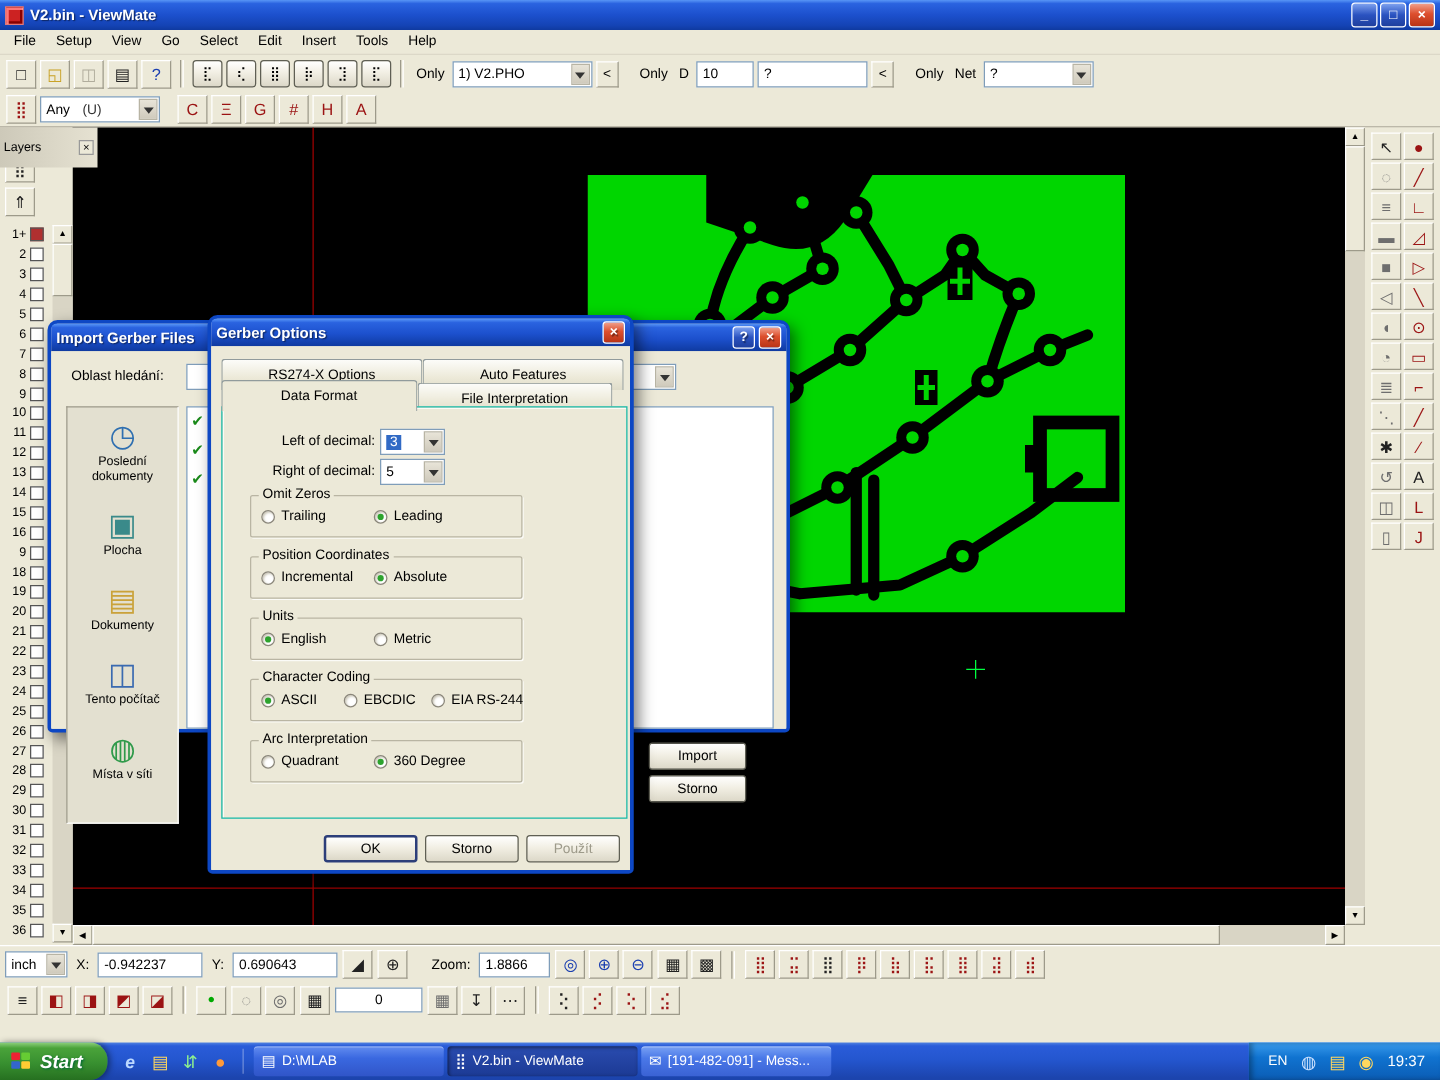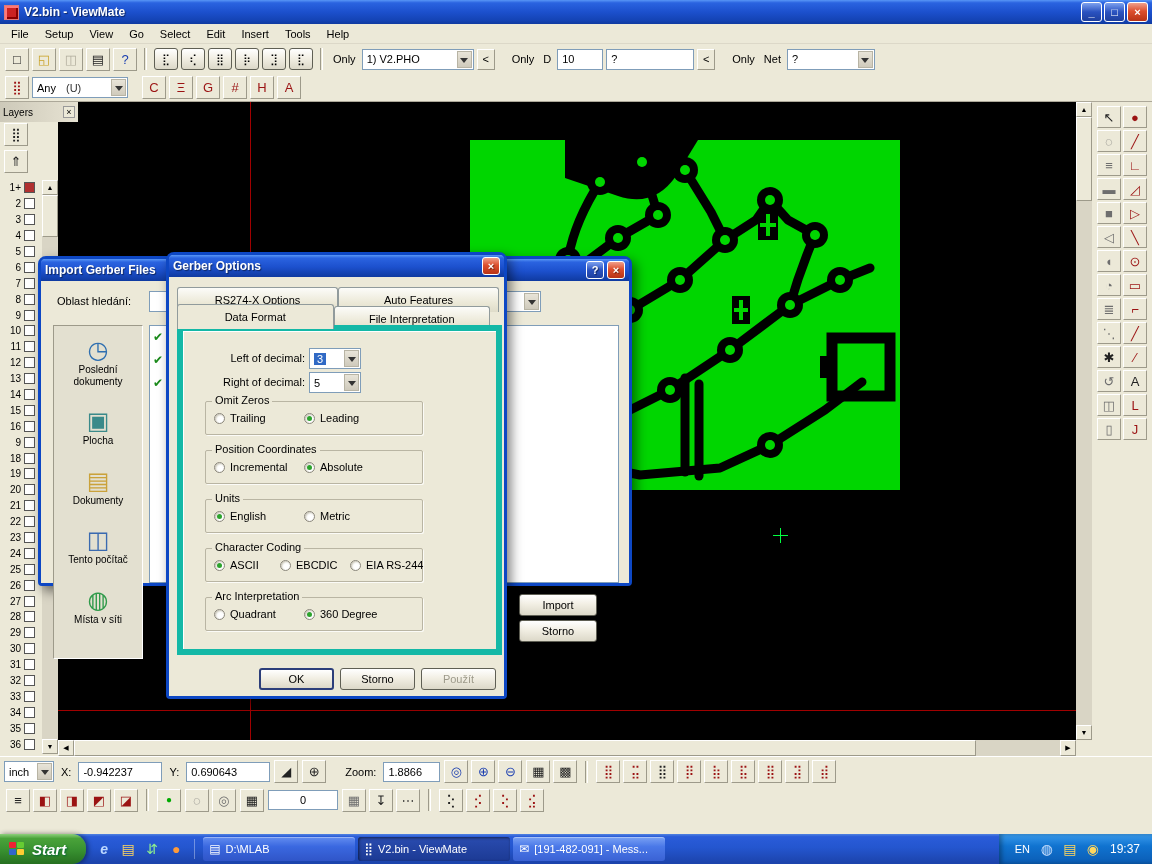--- a/index.html
+++ b/index.html
@@ -8,21 +8,21 @@
 
 
 .titlebar{position:absolute;left:0;top:0;width:1152px;height:24px;display:flex;align-items:center;gap:5px;padding:0 4px;
  background:linear-gradient(180deg,#5896f6 0%,#2a63e0 12%,#1c50cd 50%,#1443b4 85%,#0f3aa0 100%)}
 .appicon{width:15px;height:15px;background:#c22;box-shadow:inset 2px 2px 0 #f77,inset -2px -2px 0 #800;border:1px solid rgba(255,255,255,.4)}
 .titlebar .title{color:#fff;font-weight:bold;font-size:12px;text-shadow:1px 1px 1px rgba(0,0,0,.5)}
 .winbtns{margin-left:auto;display:flex;gap:2px}
 .wbtn{width:21px;height:20px;border-radius:3px;border:1px solid #fff;color:#fff;font-weight:bold;font-size:11px;line-height:1;
  display:flex;align-items:center;justify-content:center;background:linear-gradient(180deg,#7da1ef,#2a52c0 50%,#1e3f9e)}
 .wbtn.close{background:linear-gradient(180deg,#f0a08c,#dd4f2e 45%,#b83316)}
-.menubar{position:absolute;left:0;top:24px;width:1152px;height:20px;background:#ece9d8;display:flex;align-items:center;padding-left:3px;border-bottom:1px solid #dcd8c8}
+.menubar{position:absolute;left:0;top:24px;width:1152px;height:20px;background:#ece9d8;display:flex;align-items:flex-start;padding-left:3px;border-bottom:1px solid #dcd8c8}
 .mitem{padding:3px 8px}
 
 
 .tbar{position:absolute;left:0;width:1152px;background:#ece9d8;display:flex;align-items:center;gap:3px;padding-left:5px}
 .tb1{top:44px;height:30px}
 .tb2{top:74px;height:28px;border-bottom:1px solid #aca899}
 .tbtn{display:inline-flex;width:24px;height:23px;align-items:center;justify-content:center;background:#ece9d8;font-size:13px;line-height:1;
  border:1px solid;border-color:#fff #9d9a8a #9d9a8a #fff}
 .tbtn.dis{color:#b0ac9c}
 .tbtn.yellow{color:#c9a227}
@@ -36,21 +36,21 @@
 .w48{width:50px}.w84{width:96px}.w110{width:112px}.w86{width:88px}
 .field{display:inline-flex;align-items:center;height:21px;background:#fff;border:1px solid #7f9db9;padding:0 4px}
 .w44{width:46px}
 .navbtn{display:inline-flex;width:18px;height:21px;align-items:center;justify-content:center;border:1px solid;border-color:#fff #9d9a8a #9d9a8a #fff}
 .gap8{width:8px}
 .iconrun{display:inline-flex;gap:3px;align-items:center}
 .r{color:#9b1313}.k{color:#222}.g{color:#6e6e6e}.b{color:#1a3eb0}
 .ulab{margin-left:10px;color:#333}
 
 
-.layers-head{position:absolute;left:0;top:102px;width:78px;height:20px;z-index:6;background:linear-gradient(90deg,#cdc9b9,#e6e2d2);
+.layers-head{position:absolute;left:0;top:102px;width:78px;height:32px;z-index:6;background:linear-gradient(90deg,#cdc9b9,#e6e2d2);
  display:flex;align-items:center;padding:0 3px;font-size:10px}
 .lclose{margin-left:auto;width:12px;height:12px;display:flex;align-items:center;justify-content:center;border:1px solid #999;background:#ece9d8;font-size:9px;line-height:1}
 .layers-panel{position:absolute;left:0;top:118px;width:58px;height:638px;background:#ece9d8;z-index:5}
 .lp-btns{display:flex;flex-direction:column;gap:4px;padding:5px 0 0 4px}
 .layer-list{position:absolute;left:0;top:62px;width:42px}
 .layer-row{display:flex;align-items:center;height:15.9px;padding-left:1px;gap:3px}
 .lnum{width:20px;text-align:right;font-size:10px}
 .swatch{width:11px;height:11px;background:#fff;border:1px solid #555}
 .layer-row:first-child .swatch{background:#b03030}
 .llist-sb{position:absolute;left:42px;top:62px;width:16px;height:574px;background:#d9d5c5;display:flex;flex-direction:column}
@@ -146,21 +146,21 @@
 .import-btn{position:absolute;left:478px;top:313px;width:78px}
 .storno-btn{position:absolute;left:478px;top:339px;width:78px}
 
 
 .tabrow{position:absolute;display:flex}
 .tr1{left:8px;top:10px;width:322px}
 .tr2{left:8px;top:29px;width:313px}
 .tab{flex:1;height:19px;display:flex;align-items:center;justify-content:center;padding:12px 8px;white-space:nowrap;
  background:linear-gradient(180deg,#fcfcf9,#ece9d8 60%,#dfdcc9);border:1px solid #919b9c;border-bottom:none;border-radius:3px 3px 0 0}
 .tr2 .tab.active{height:22px;margin-top:-2px;background:#ece9d8;position:relative;z-index:4}
-.tabpanel{position:absolute;left:8px;top:48px;width:325px;height:330px;background:#ece9d8;border:6px solid #14b8a6;box-shadow:inset 1px 1px 0 #fff;z-index:3}
+.tabpanel{position:absolute;left:8px;top:48px;width:325px;height:330px;background:#ece9d8;border:1px solid #14b8a6;box-shadow:inset 1px 1px 0 #fff;z-index:3}
 .fl{position:absolute;left:0;width:122px;text-align:right}
 .fl1{top:21px}.fl2{top:45px}
 .combo.ld{position:absolute;left:126px;top:17px;width:52px}
 .combo.rd{position:absolute;left:126px;top:41px;width:52px}
 .group{position:absolute;left:22px;width:218px;height:34px;border:1px solid #b9b5a3;border-radius:2px;box-shadow:1px 1px 0 rgba(255,255,255,.8)}
 .g1{top:70px}.g2{top:119px}.g3{top:168px}.g4{top:217px}.g5{top:266px}
 .glabel{position:absolute;left:6px;top:-8px;background:#ece9d8;padding:0 3px}
 .radio{position:absolute;top:10px;display:flex;align-items:center;gap:5px;white-space:nowrap}
 .radio .dot{width:11px;height:11px;border-radius:50%;background:#fff;border:1px solid #8a867a;box-shadow:inset 1px 1px 2px #c8c4b4;position:relative;flex:none}
 .radio.sel .dot::after{content:"";position:absolute;left:2px;top:2px;width:5px;height:5px;border-radius:50%;background:#2da32d}

